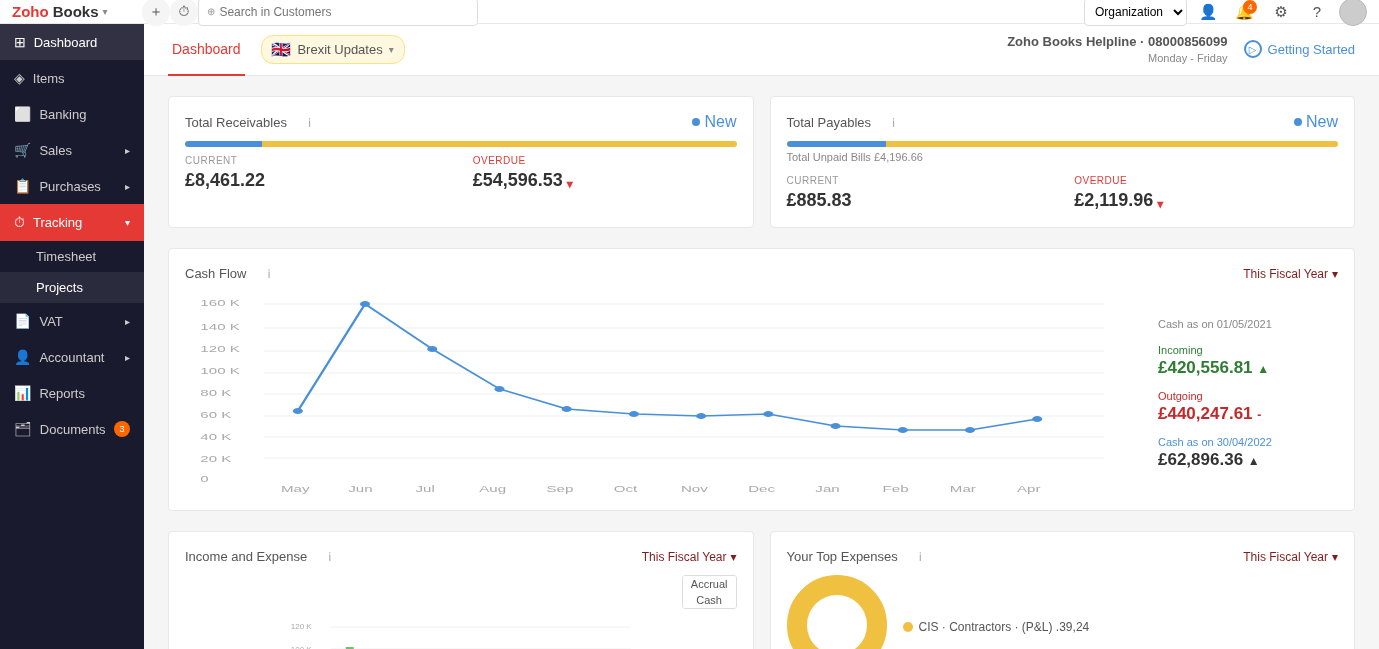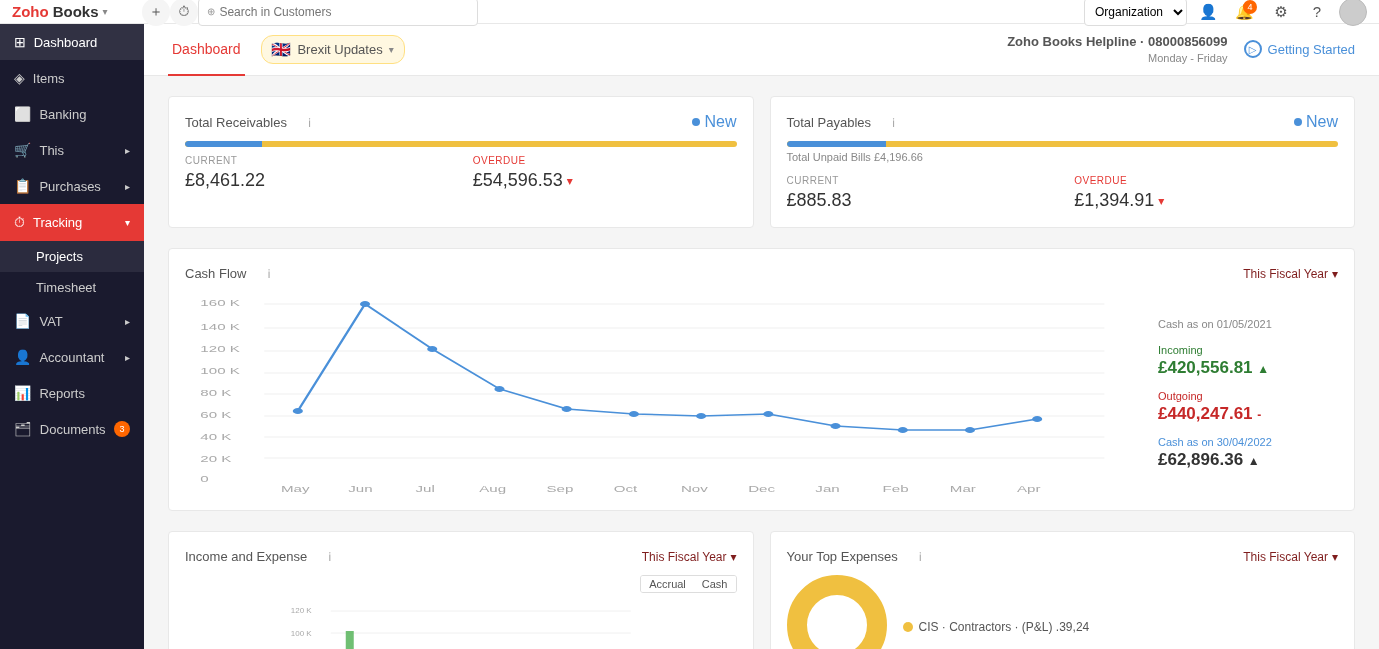--- a/index.html
+++ b/index.html
@@ -290,21 +290,21 @@
     }
 
     .amounts-row {
       display: flex;
       gap: 24px;
       margin-top: 8px;
     }
     .amount-block { flex: 1; }
     .amount-label { font-size: 10px; color: #999; text-transform: uppercase; letter-spacing: 0.5px; margin-bottom: 4px; }
     .amount-label.overdue { color: #e53935; }
-    .amount-value { font-size: 18px; font-weight: 400; color: #333; display: flex; align-items: center; gap: 4px; }
+    .amount-value { font-size: 18px; font-weight: 700; color: #333; display: flex; align-items: flex-end; gap: 4px; }
     .amount-value .arrow-down { color: #e53935; font-size: 12px; }
 
     
     .cash-flow-card {
       background: #fff;
       border-radius: 4px;
       border: 1px solid #e8e8e8;
       margin-bottom: 20px;
       padding: 16px;
     }
@@ -451,35 +451,35 @@
     <div class="sidebar-item">
       <span class="item-icon">◈</span>
       <span>Items</span>
     </div>
     <div class="sidebar-item">
       <span class="item-icon">⬜</span>
       <span>Banking</span>
     </div>
     <div class="sidebar-item">
       <span class="item-icon">🛒</span>
-      <span>This</span>
+      <span>Sales</span>
       <span class="arrow">▸</span>
     </div>
     <div class="sidebar-item">
       <span class="item-icon">📋</span>
       <span>Purchases</span>
       <span class="arrow">▸</span>
     </div>
     <div class="sidebar-item active-red" style="background:#e53935;color:#fff;">
       <span class="item-icon">⏱</span>
       <span>Tracking</span>
       <span class="arrow">▾</span>
     </div>
+    <div class="sidebar-sub-item">Timesheet</div>
     <div class="sidebar-sub-item active" style="color:#fff;">Projects</div>
-    <div class="sidebar-sub-item">Timesheet</div>
     <div class="sidebar-item">
       <span class="item-icon">📄</span>
       <span>VAT</span>
       <span class="arrow">▸</span>
     </div>
     <div class="sidebar-item">
       <span class="item-icon">👤</span>
       <span>Accountant</span>
       <span class="arrow">▸</span>
     </div>
@@ -572,21 +572,21 @@
           <div class="amounts-row">
             <div class="amount-block">
               <div class="amount-label">CURRENT</div>
               <div class="amount-value">
                 <span>£885.83</span>
               </div>
             </div>
             <div class="amount-block">
               <div class="amount-label overdue">OVERDUE</div>
               <div class="amount-value">
-                <span>£1,394.91</span>
+                <span>£2,119.96</span>
                 <span class="arrow-down">▾</span>
               </div>
             </div>
           </div>
         </div>
 
       </div>
 
       <div class="cash-flow-card">
         <div class="cash-flow-header">
@@ -699,21 +699,21 @@
             <span class="card-title">
               <span>Income and Expense</span>
               <span class="info-icon">ℹ</span>
             </span>
             <span class="fiscal-year-selector">
               <span>This Fiscal Year</span>
               <span>▾</span>
             </span>
           </div>
           <div style="text-align:right;margin-bottom:8px;">
-            <div class="toggle-btn-group" style="display:inline-flex;">
+            <div class="toggle-btn-group" style="display:inline-flex;flex-direction:column;">
               <button class="toggle-btn">Accrual</button>
               <button class="toggle-btn">Cash</button>
             </div>
           </div>
           <div style="height:80px;position:relative;">
             <svg viewBox="0 0 340 80" style="width:100%;height:100%;">
               <text style="font-size:8px;fill:#aaa;" x="0" y="12">120 K</text>
               <text style="font-size:8px;fill:#aaa;" x="0" y="35">100 K</text>
               <line x1="40" y1="10" x2="340" y2="10" stroke="#f0f0f0"></line>
               <line x1="40" y1="32" x2="340" y2="32" stroke="#f0f0f0"></line>

